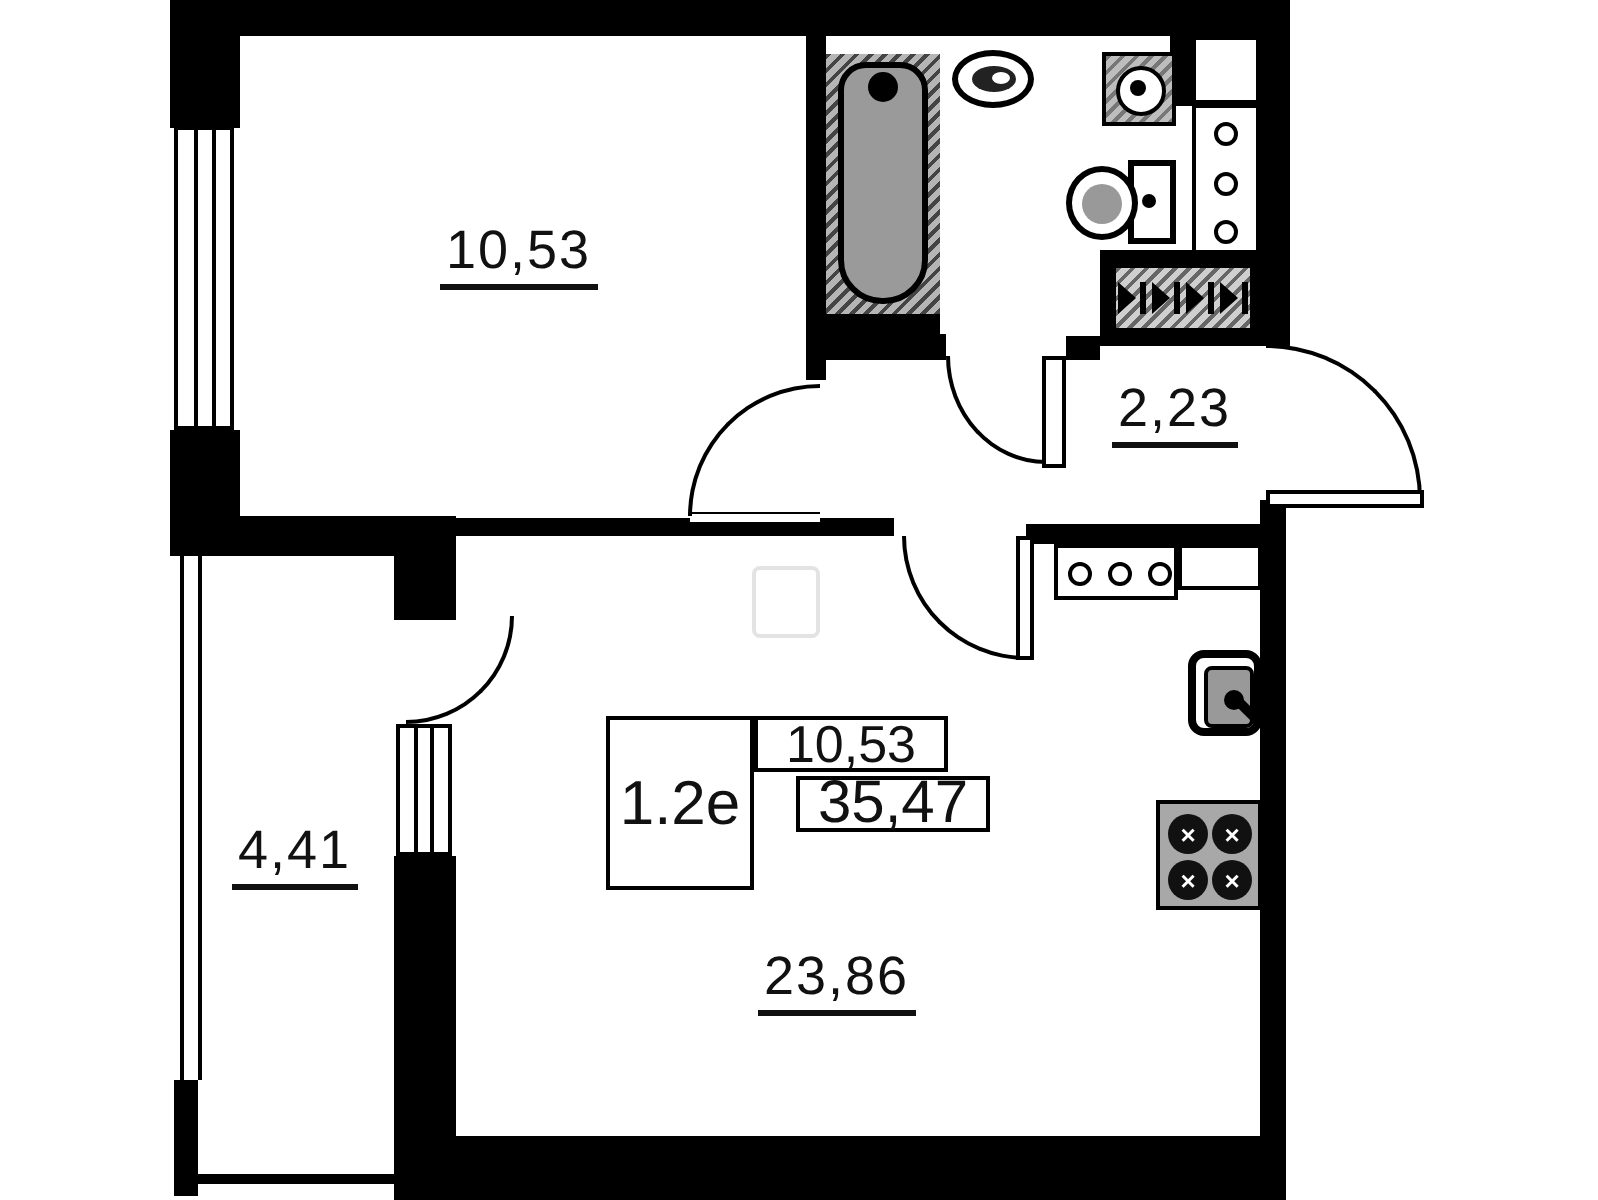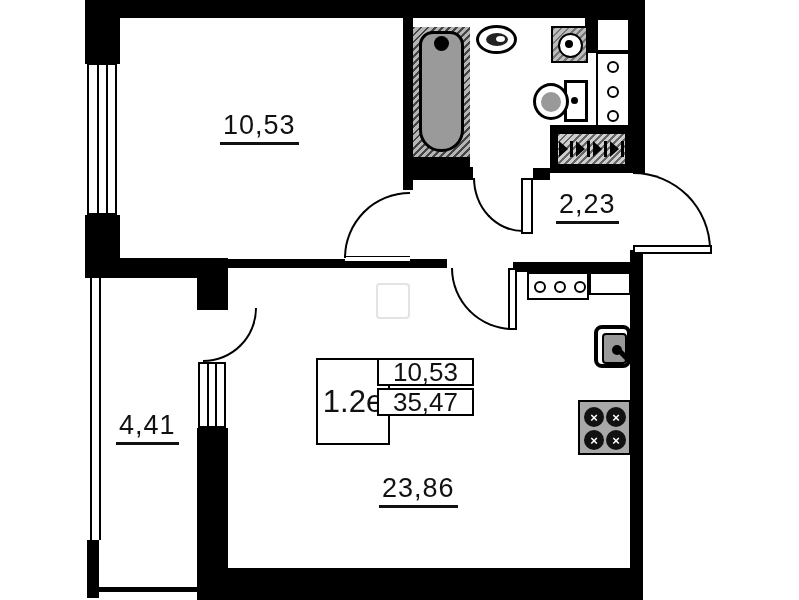--- a/index.html
+++ b/index.html
@@ -139,17 +139,17 @@
     <div class="burner" style="left:26px;top:28px">×</div>
   </div>
 
   <div class="fix" style="left:376px;top:283px;width:34px;height:36px;border:2px solid #e3e3e3;border-radius:4px;"></div>
 
   <div class="lbl" style="left:220px;top:110px">10,53</div>
   <div class="lbl" style="left:556px;top:189px">2,23</div>
   <div class="lbl" style="left:116px;top:410px">4,41</div>
   <div class="lbl" style="left:379px;top:473px">23,86</div>
 
-  <div class="tcell" style="left:303px;top:358px;width:74px;height:87px;font-size:31px;margin-left:13px;">1.2e</div>
+  <div class="tcell" style="left:303px;top:358px;width:74px;height:87px;font-size:31px;">1.2e</div>
   <div class="tcell" style="left:377px;top:358px;width:97px;height:28px;font-size:26px;">10,53</div>
-  <div class="tcell" style="left:377px;top:388px;width:97px;height:28px;font-size:26px;">35,47</div>
+  <div class="tcell" style="left:398px;top:388px;width:97px;height:28px;font-size:30px;">35,47</div>
 
 </div>
 
 </body></html>

